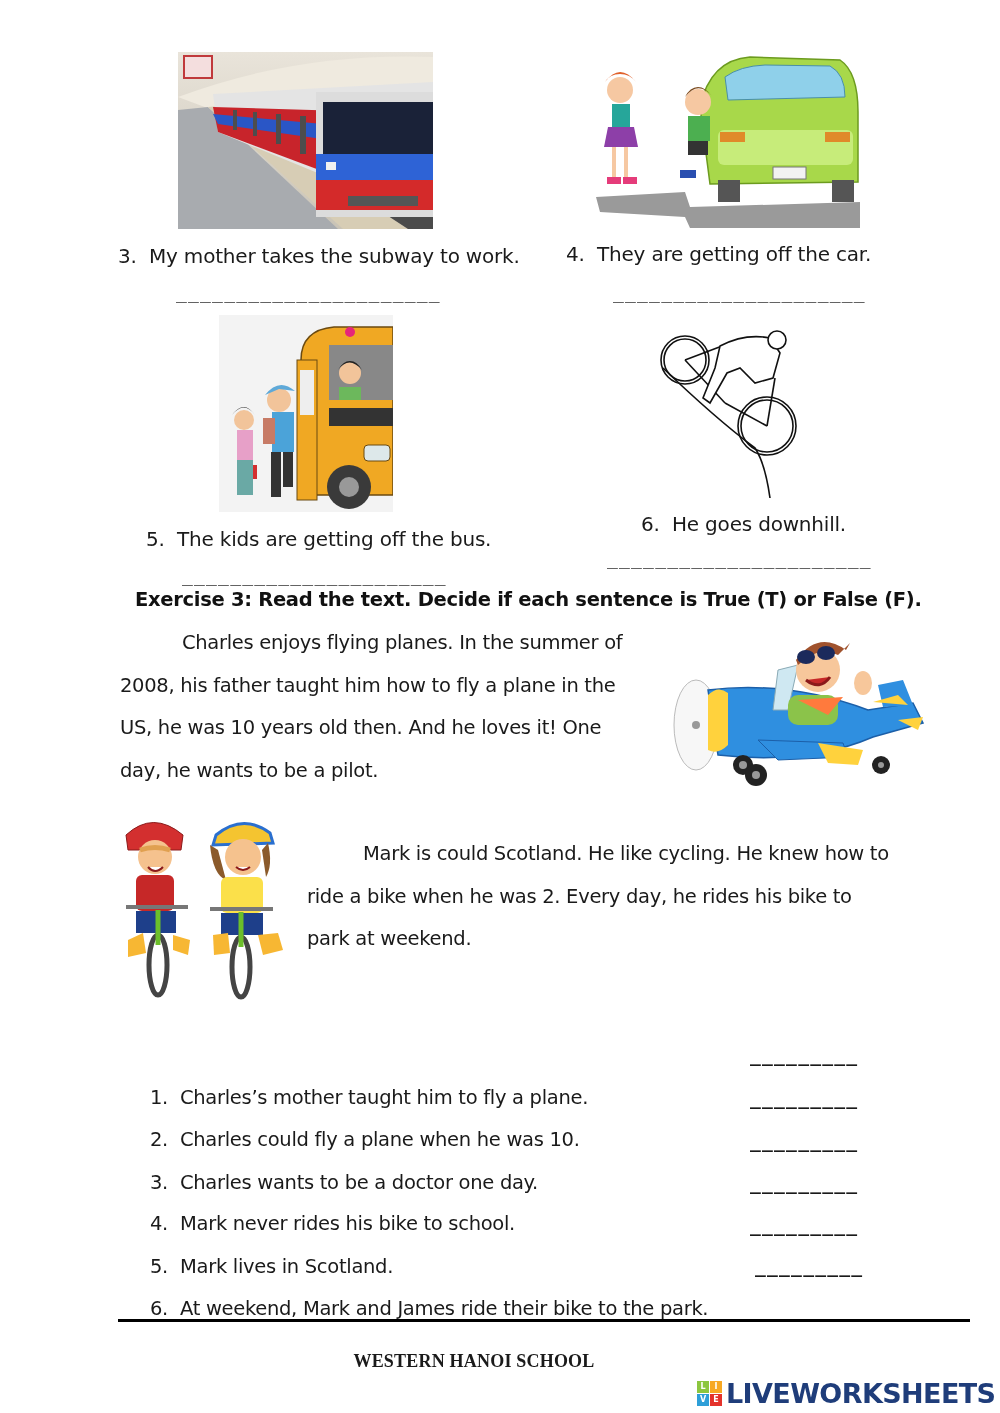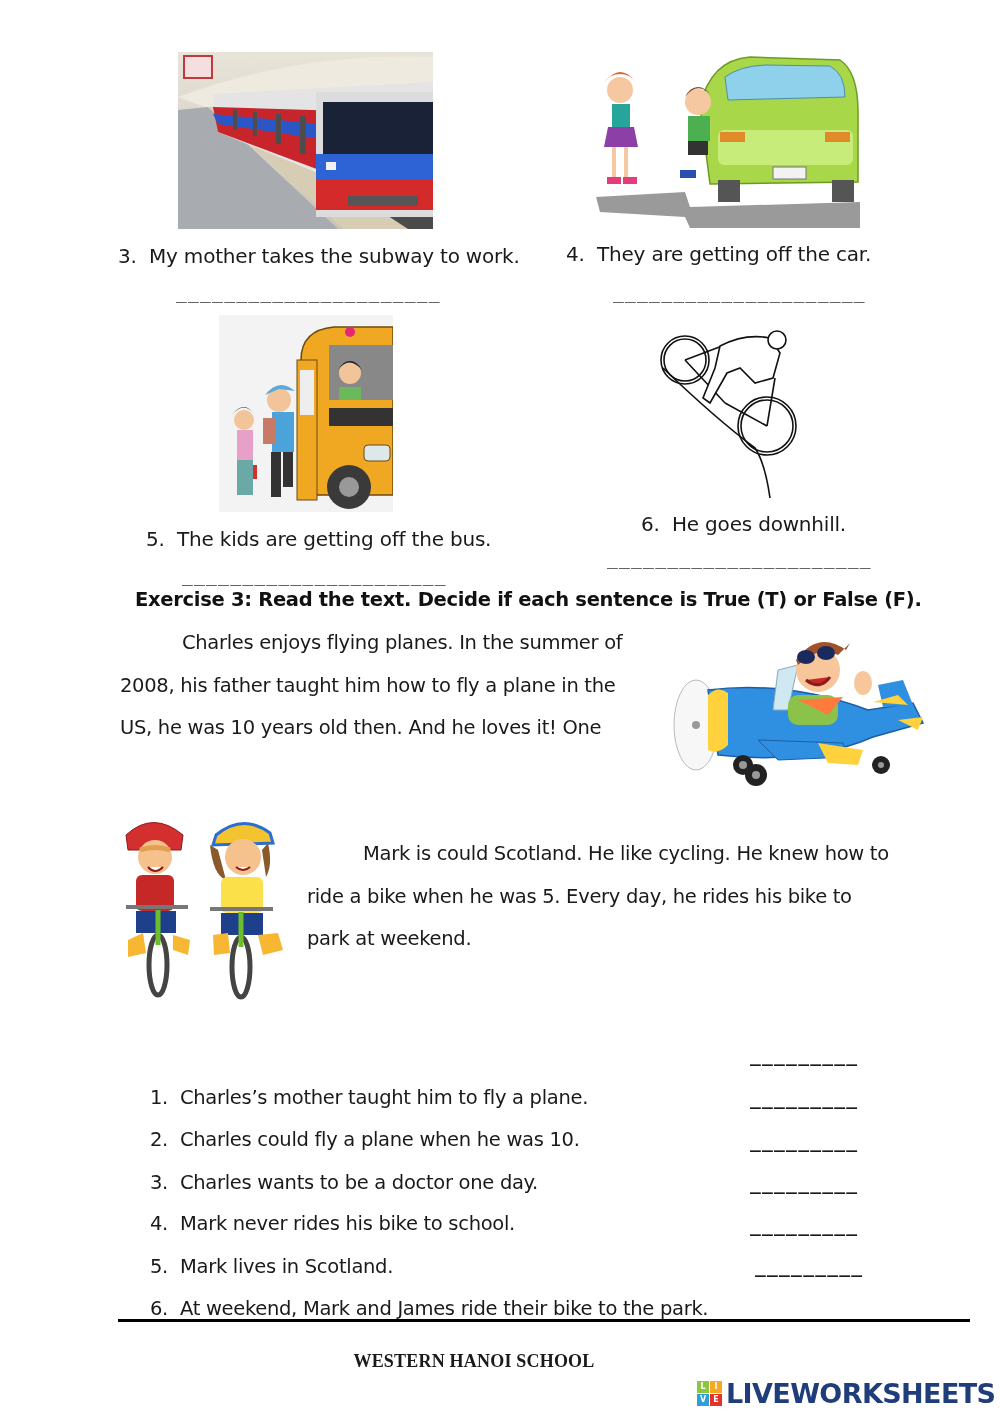--- a/index.html
+++ b/index.html
@@ -142,20 +142,21 @@
   <span>6.</span>&nbsp; <span>He goes downhill.</span>
 </div>
 <div class="blank" style="left:607px;top:548px;">______________________</div>
 
 <div class="ex-title">Exercise 3: Read the text. Decide if each sentence is True (T) or False (F).</div>
 
 <div class="para" style="left:120px;top:622px;">
   <div style="padding-left:62px;">Charles enjoys flying planes. In the summer of</div>
   <div>2008, his father taught him how to fly a plane in the</div>
   <div>US, he was 10 years old then. And he loves it! One</div>
+  <div>day, he wants to be a pilot.</div>
 </div>
 
 <div class="pic" style="left:668px;top:625px;width:260px;height:170px;">
   <svg width="260" height="170" viewBox="0 0 260 170">
     <ellipse cx="28" cy="100" rx="22" ry="45" fill="#f7f7f7" stroke="#bbb"></ellipse>
     <circle cx="28" cy="100" r="4" fill="#999"></circle>
     <path d="M40 65 Q120 55 200 85 L245 78 L255 98 L205 112 Q140 140 50 130 Z" fill="#2f8fe0" stroke="#1c5fa8" stroke-width="1.5"></path>
     <path d="M40 70 Q50 60 60 68 L60 120 Q50 130 40 125 Z" fill="#ffd23d"></path>
     <path d="M210 60 L235 55 L245 80 L215 82 Z" fill="#2f8fe0"></path>
     <path d="M205 77 L230 70 L240 80 Z" fill="#ffd23d"></path>
@@ -203,21 +204,21 @@
     <path d="M95 120 L110 118 L112 138 L96 140 Z" fill="#f7b733"></path>
     <path d="M140 120 L160 118 L165 135 L145 140 Z" fill="#f7b733"></path>
     <line x1="92" y1="94" x2="155" y2="94" stroke="#777" stroke-width="4"></line>
     <ellipse cx="123" cy="152" rx="9" ry="30" fill="none" stroke="#444" stroke-width="5"></ellipse>
     <line x1="123" y1="97" x2="123" y2="132" stroke="#6cbf2a" stroke-width="5"></line>
   </svg>
 </div>
 
 <div class="para" style="left:307px;top:833px;">
   <div style="padding-left:56px;">Mark is could Scotland. He like cycling. He knew how to</div>
-  <div>ride a bike when he was 5. Every day, he rides his bike to</div>
+  <div>ride a bike when he was 2. Every day, he rides his bike to</div>
   <div>park at weekend.</div>
 </div>
 
 <div class="q-row" style="top:1040px;"><span class="q-num">1.</span><span>Charles’s mother taught him to fly a plane.</span></div>
 <div class="q-blank" style="top:1045px;">_________</div>
 
 <div class="q-row" style="top:1082px;"><span class="q-num">2.</span><span>Charles could fly a plane when he was 10.</span></div>
 <div class="q-blank" style="top:1088px;">_________</div>
 
 <div class="q-row" style="top:1125px;"><span class="q-num">3.</span><span>Charles wants to be a doctor one day.</span></div>

